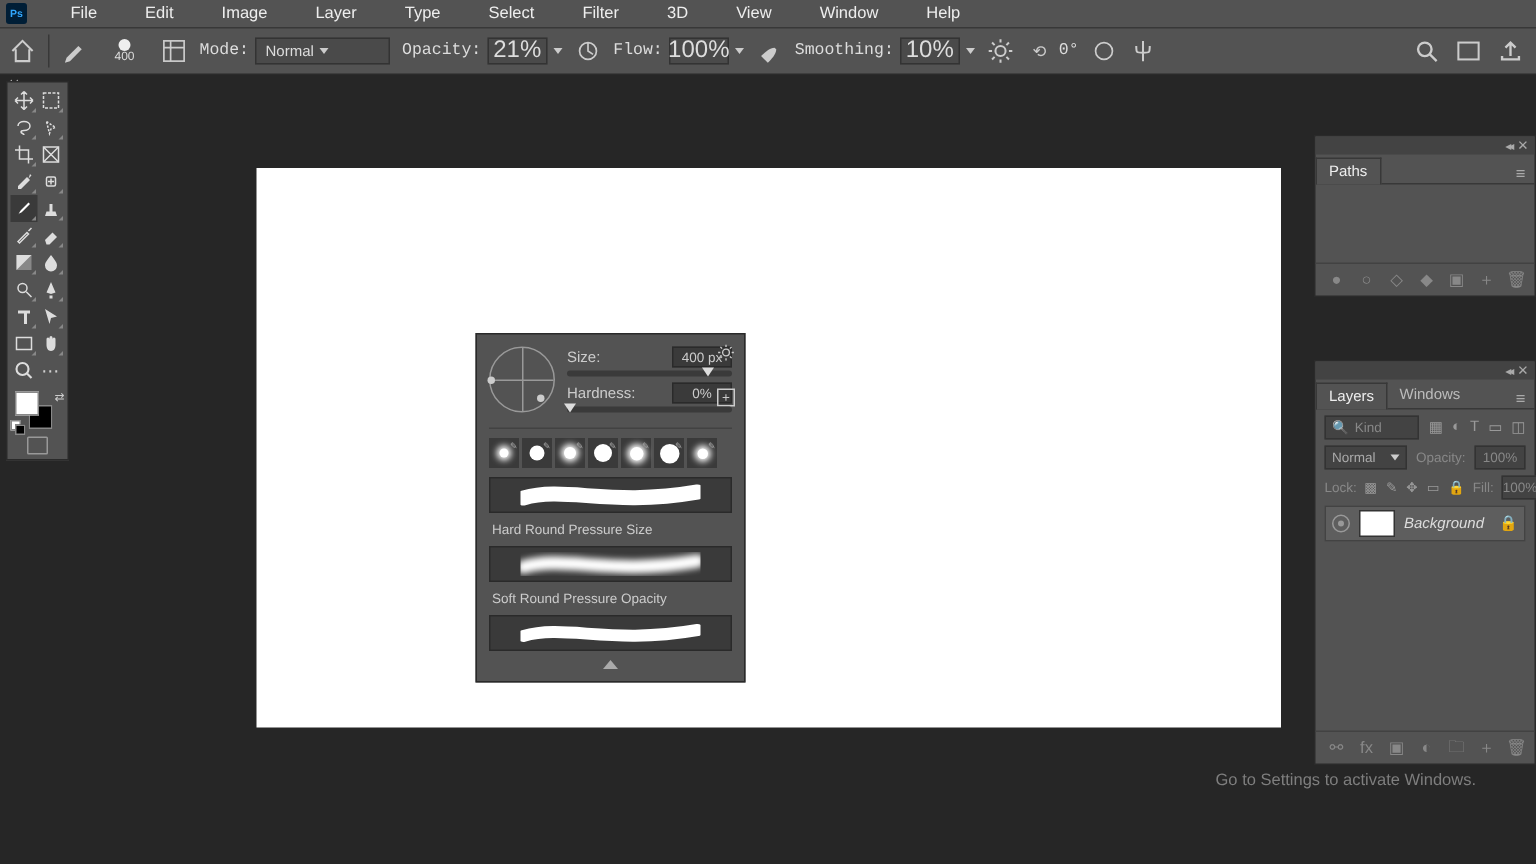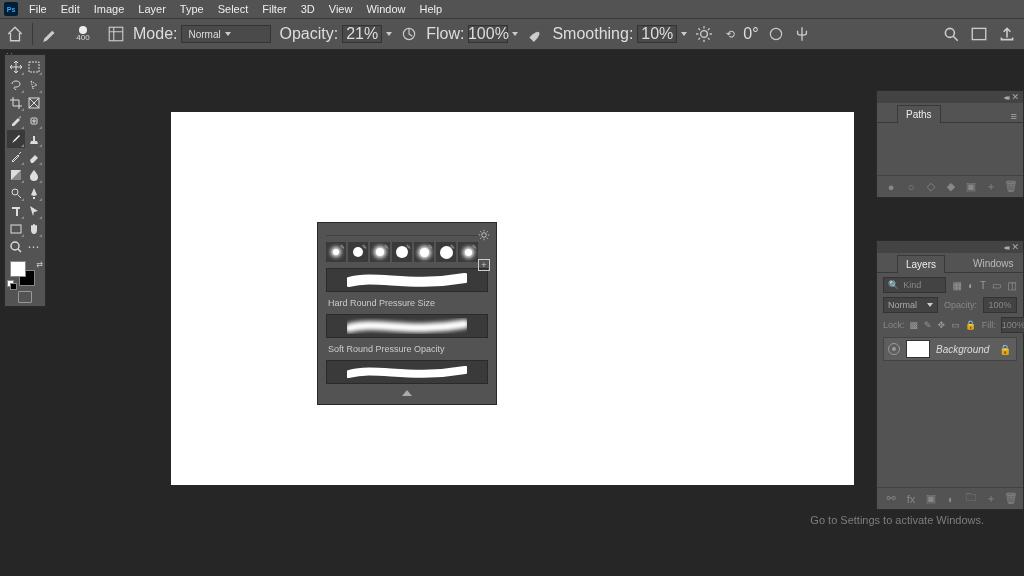--- a/index.html
+++ b/index.html
@@ -1,28 +1,28 @@
 <!DOCTYPE html>
 <html><head>
 <meta charset="utf-8">
 <style>
   * { margin:0; padding:0; box-sizing:border-box; font-family:"Segoe UI",Tahoma,sans-serif; user-select:none; }
   body { width:1024px; height:576px; background:#262626; overflow:hidden; color:#ccc; font-size:11px; position:relative; }
   
-  .menubar { height:18px; background:#535353; display:flex; align-items:center; padding-left:4px; gap:0; }
+  .menubar { height:18px; background:#535353; display:flex; align-items:center; padding-left:4px; gap:18px; }
   .menubar .ps-logo { width:14px; height:14px; background:#001e36; color:#31a8ff; font-size:7px; font-weight:700; display:flex; align-items:center; justify-content:center; border-radius:2px; margin-right:4px;}
   .menubar .mitem { padding:2px 7px; font-size:11px; color:#eee; cursor:default;}
   
   .options { height:32px; background:#535353; border-top:1px solid #383838; border-bottom:1px solid #2a2a2a; display:flex; align-items:center; padding:0 6px; gap:8px; position:relative;}
   .opt-home { width:18px; height:18px; display:flex; align-items:center; justify-content:center; }
   .opt-sep { width:1px; height:22px; background:#383838; }
   .opt-brush-thumb { width:32px; display:flex; flex-direction:column; align-items:center; }
   .opt-brush-thumb .dot{ width:8px;height:8px;border-radius:50%;background:#eee;}
   .opt-brush-thumb .n{ font-size:8px;color:#ddd; line-height:8px;}
-  .opt-label { font-size:16px; color:#ddd;}
+  .opt-label { font-size:11px; color:#ddd;font-family:Liberation Mono, monospace;}
   .opt-select { height:18px; background:#4a4a4a; border:1px solid #333; color:#ddd; font-size:10px; padding:0 4px 0 6px; display:flex; align-items:center; gap:4px; min-width:90px;}
   .opt-field { display:flex; align-items:center; gap:4px;}
   .opt-input { width:40px;height:18px;background:#4a4a4a;border:1px solid #333;color:#ddd;font-size:16px;display:flex;align-items:center;justify-content:center;}
   .tri-down{width:0;height:0;border-left:3px solid transparent;border-right:3px solid transparent;border-top:4px solid #ccc;}
   .opt-icon{width:18px;height:18px;display:flex;align-items:center;justify-content:center;color:#ccc;}
   .opt-right{position:absolute; right:8px; display:flex; align-items:center; gap:10px;}
   
   .left-collapse{position:absolute;left:0;top:50px;width:18px;height:12px;display:flex;align-items:center;justify-content:flex-start;padding-left:4px;}
   .dbl-arrow{width:0;height:0;border-top:3px solid transparent;border-bottom:3px solid transparent;border-right:4px solid #aaa;}
   
@@ -68,21 +68,21 @@
   .stroke-label{font-size:9px;color:#ccc;padding-left:2px;}
   .bp-bottom-tri{height:10px;display:flex;justify-content:center;}
   .tri-up{width:0;height:0;border-left:5px solid transparent;border-right:5px solid transparent;border-bottom:6px solid #aaa;}
   
   .right-stack{position:absolute;right:0;top:90px;display:flex;flex-direction:column;align-items:flex-end;gap:42px;width:150px;}
   .panel{width:148px;background:#535353;border:1px solid #2a2a2a;}
   .panel-collapse{height:12px;background:#434343;display:flex;justify-content:flex-end;align-items:center;gap:4px;padding-right:4px;}
   .dbl-arrow-l{font-size:8px;color:#aaa;letter-spacing:-2px;}
   .panel-close{font-size:9px;color:#aaa;}
   .panel-tabs{height:20px;display:flex;align-items:flex-end;border-bottom:1px solid #383838;}
-  .ptab{padding:3px 8px;font-size:10px;color:#bbb;margin-left:20px;}
+  .ptab{padding:3px 8px;font-size:10px;color:#bbb;}
   .ptab.active{background:#535353;color:#eee;border-top:1px solid #383838;border-left:1px solid #383838;border-right:1px solid #383838;position:relative;top:1px;}
   .menu-icon{margin-left:auto;padding:0 6px;color:#aaa;font-size:11px;}
   .paths .body{height:52px;}
   .panel-footer{height:22px;border-top:1px solid #424242;display:flex;align-items:center;justify-content:flex-end;gap:8px;padding:0 6px;}
   .pf-icon{width:12px;height:12px;color:#888;display:flex;align-items:center;justify-content:center;}
   .layers .body{padding:4px 6px;display:flex;flex-direction:column;gap:4px;}
   .kind-row{display:flex;align-items:center;gap:6px;}
   .kind-search{flex:1;height:16px;background:#434343;border:1px solid #333;font-size:9px;color:#888;padding:0 4px;display:flex;align-items:center;gap:4px;}
   .kind-icons{display:flex;gap:6px;color:#999;font-size:10px;}
   .blend-row{display:flex;align-items:center;gap:6px;}
@@ -380,20 +380,46 @@
 <div class="canvas"></div>
 
 <div class="brush-pop">
   <div class="bp-gear">
     <svg width="12" height="12" viewBox="0 0 16 16" fill="none" stroke="#ccc" stroke-width="1.2">
         <circle cx="8" cy="8" r="3"></circle>
         <path d="M8 1v2M8 13v2M1 8h2M13 8h2M3 3l1.5 1.5M11.5 11.5L13 13M13 3l-1.5 1.5M4.5 11.5L3 13"></path>
       </svg>
   </div>
   <div class="bp-new">+</div>
+  <div class="bp-row1">
+    <div class="angle-ring">
+      <div class="angle-dot" style="left:-2px;top:calc(50% - 2px);"></div>
+      <div class="angle-dot" style="right:6px;bottom:6px;"></div>
+    </div>
+    <div class="bp-sliders">
+      <div class="bp-slider">
+        <div class="bp-slider-head">
+          <span style="font-size:10px;">Size:</span>
+          <div class="bp-val">400 px</div>
+        </div>
+        <div class="bp-track">
+            <div class="bp-thumb" style="left:85%;"></div>
+          </div>
+      </div>
+      <div class="bp-slider">
+        <div class="bp-slider-head">
+          <span style="font-size:10px;">Hardness:</span>
+          <div class="bp-val">0%</div>
+        </div>
+        <div class="bp-track">
+            <div class="bp-thumb" style="left:2%;"></div>
+          </div>
+      </div>
+    </div>
+  </div>
   <div class="bp-presets">
     <div class="preset soft">
         <div class="p-dot" style="width:6px;height:6px;"></div>
         <span class="ico">✎</span>
       </div>
     <div class="preset">
         <div class="p-dot" style="width:10px;height:10px;"></div>
         <span class="ico">✎</span>
       </div>
     <div class="preset soft">

